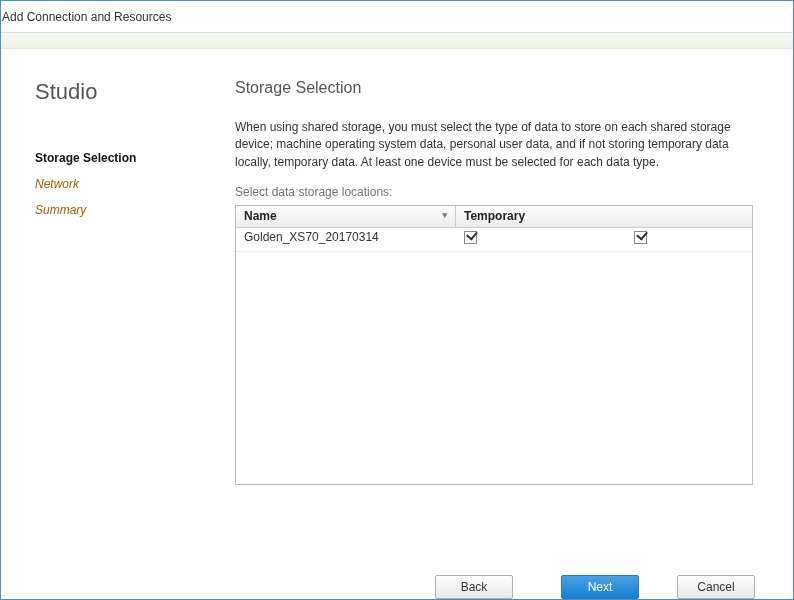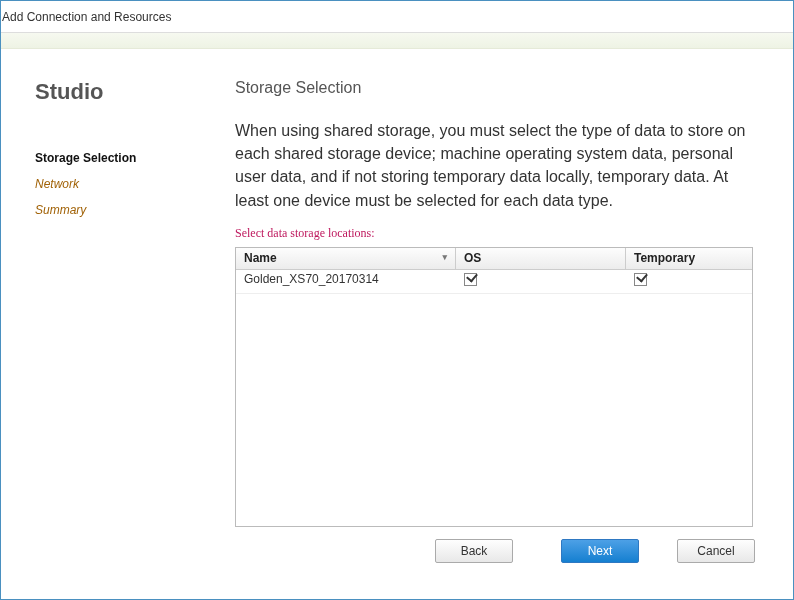--- a/index.html
+++ b/index.html
@@ -31,21 +31,21 @@
     display: flex;
     height: 490px;
   }
   .sidebar {
     width: 210px;
     padding: 30px 0 0 34px;
   }
   .studio-title {
     font-size: 22px;
     color: #555;
-    font-weight: 700;
+    font-weight: 400;
     margin: 0 0 40px 0;
   }
   .steps { list-style: none; margin: 0; padding: 0; }
   .steps li {
     padding: 6px 0;
     color: #888;
     font-size: 12px;
     position: relative;
   }
   .steps li.done { color: #9fb87a; }
@@ -65,30 +65,29 @@
     flex: 1;
     padding: 30px 40px 0 24px;
   }
   .page-heading {
     font-size: 16px;
     color: #555;
     font-weight: 400;
     margin: 0 0 22px 0;
   }
   .description {
-    font-size: 16px;
+    font-size: 12px;
     color: #333;
     line-height: 1.45;
     margin: 0 0 14px 0;
   }
   .subtitle {
     font-size: 12px;
-    color: #be185d;
+    color: #737373;
     margin: 0 0 6px 0;
-    font-family: Liberation Serif, serif;
   }
   .storage-list {
     border: 1px solid #bbb;
     height: 280px;
     background: #fff;
   }
   .list-header {
     display: flex;
     background: linear-gradient(to bottom, #fdfdfd, #ececec);
     border-bottom: 1px solid #ccc;
@@ -144,21 +143,21 @@
     border-bottom: 2px solid #333;
     transform: rotate(-50deg);
   }
 
   .footer {
     position: absolute;
     bottom: 0;
     left: 0; right: 0;
     height: 60px;
     display: flex;
-    align-items: flex-start;
+    align-items: flex-end;
     justify-content: flex-end;
     padding-right: 38px;
     gap: 12px;
   }
   .btn {
     min-width: 78px;
     height: 24px;
     border: 1px solid #aaa;
     background: linear-gradient(to bottom, #fefefe, #e8e8e8);
     font-size: 12px;
@@ -201,23 +200,20 @@
     <h2 class="page-heading">Storage Selection</h2>
     <p class="description">When using shared storage, you must select the type of data to store on each shared storage device; machine operating system data, personal user data, and if not storing temporary data locally, temporary data. At least one device must be selected for each data type.</p>
     <p class="subtitle">Select data storage locations:</p>
 
     <div class="storage-list">
       <div class="list-header">
         <div class="col col-name">
           <span>Name</span>
           <span class="sort-arrow">▾</span>
         </div>
-        <div class="col col-os">
-          <span>OS</span>
-        </div>
         <div class="col col-temp">
           <span>Temporary</span>
         </div>
       </div>
       <div class="list-row">
         <div class="cell cell-name">Golden_XS70_20170314</div>
         <div class="cell cell-os">
           <span class="cb checked"></span>
         </div>
         <div class="cell cell-temp">

